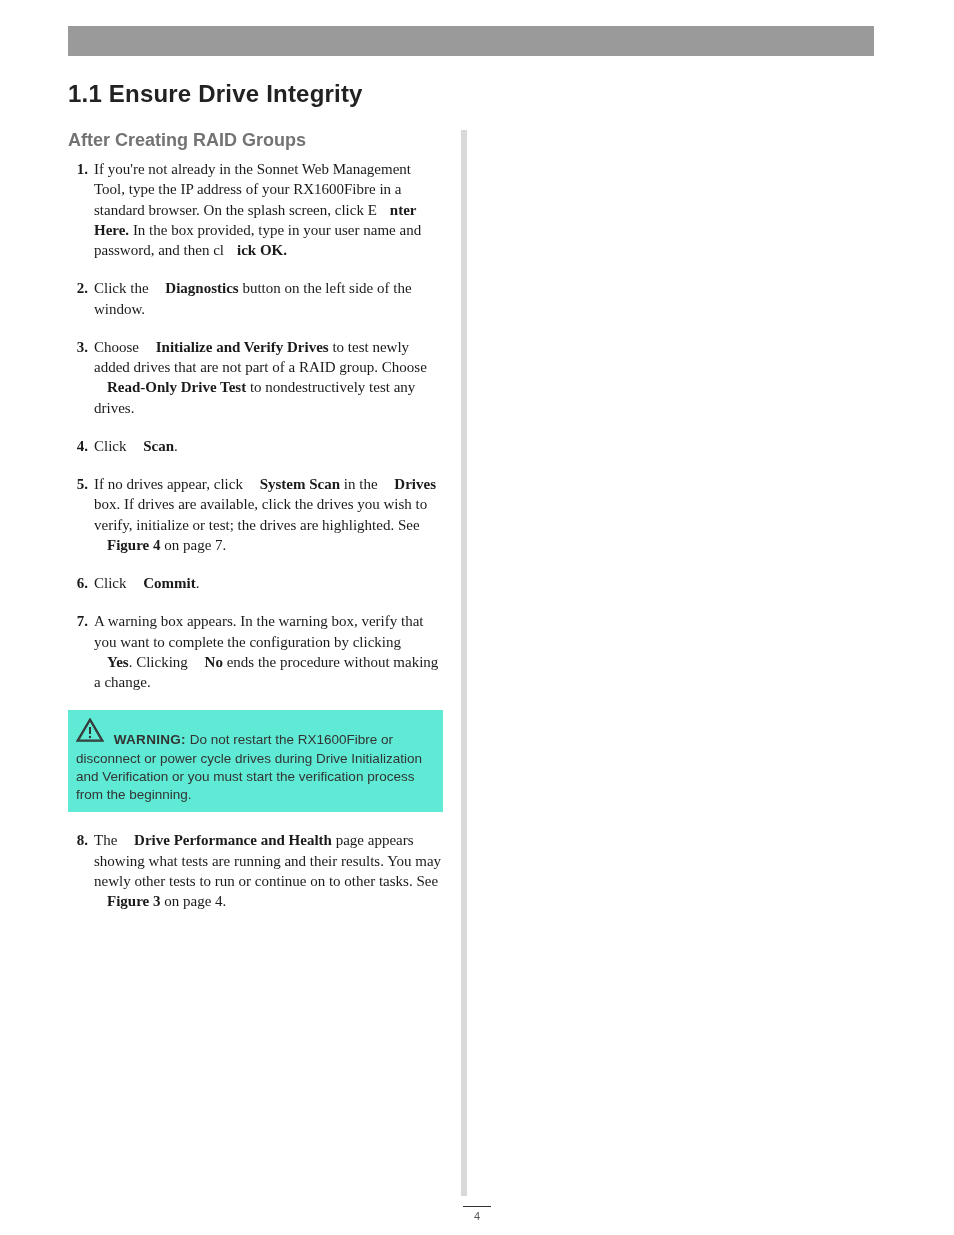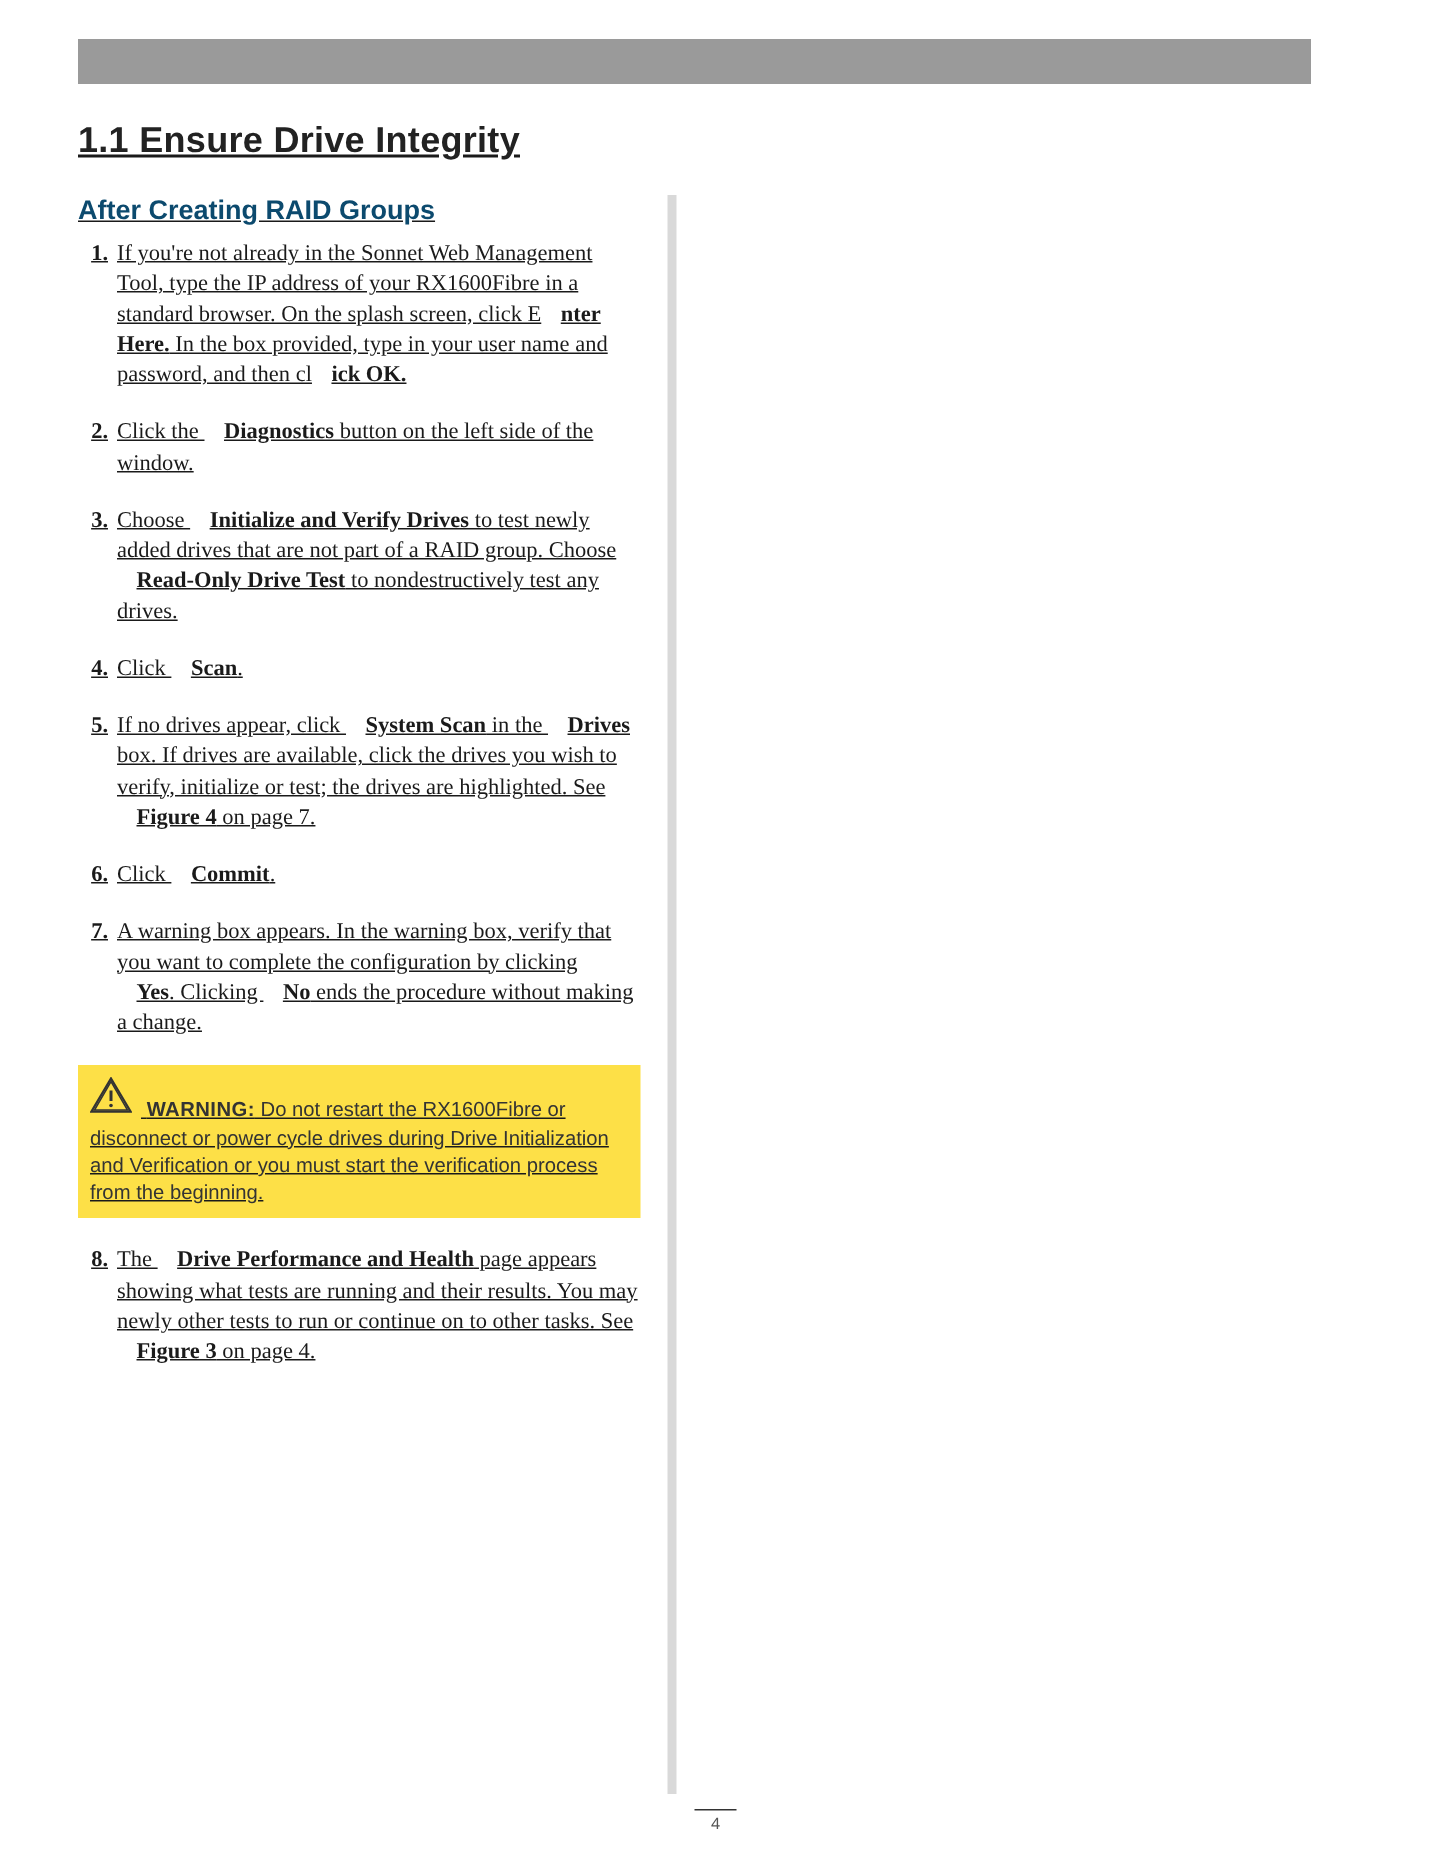--- a/index.html
+++ b/index.html
@@ -8,22 +8,21 @@
     background: #ffffff;
     font-family: Georgia, "Times New Roman", serif;
     color: #1a1a1a;
     width: 954px;
   }
   .page {
     width: 930px;
     min-height: 1235px;
     position: relative;
     box-sizing: border-box;
-    padding: 26px 56px 40px 52px;
-    text-decoration: underline;
+    padding: 26px 56px 40px 68px;
   }
   .header-bar {
     background: #9a9a9a;
     height: 30px;
     width: 100%;
     margin-bottom: 24px;
   }
   .section-title {
     font-family: "Arial Narrow", Arial, sans-serif;
     font-weight: 700;
@@ -32,21 +31,21 @@
     letter-spacing: 0.2px;
     margin: 0 0 22px 0;
     color: #222;
   }
   .subsection-title {
     font-family: "Arial Narrow", Arial, sans-serif;
     font-weight: 700;
     font-stretch: condensed;
     font-size: 18px;
     margin: 0 0 8px 0;
-    color: #0c4a6e;
+    color: #737373;
   }
   .two-col {
     display: flex;
     gap: 0;
     align-items: stretch;
   }
   .left-col {
     width: 393px;
     padding-right: 18px;
     box-sizing: border-box;
@@ -72,21 +71,21 @@
     min-width: 20px;
     text-align: right;
     padding-right: 2px;
     font-weight: 700;
   }
   ol.steps .body {
     flex: 1;
   }
   .b { font-weight: 700; margin-left: 13px; }
   .warning-box {
-    background: #fde047;
+    background: #5eead4;
     padding: 8px 8px 8px 8px;
     margin: 4px 0 18px 0;
     font-family: "Arial Narrow", Arial, sans-serif;
     font-size: 13.5px;
     line-height: 1.35;
     color: #333;
   }
   .warning-box .warn-row {
     display: block;
   }

